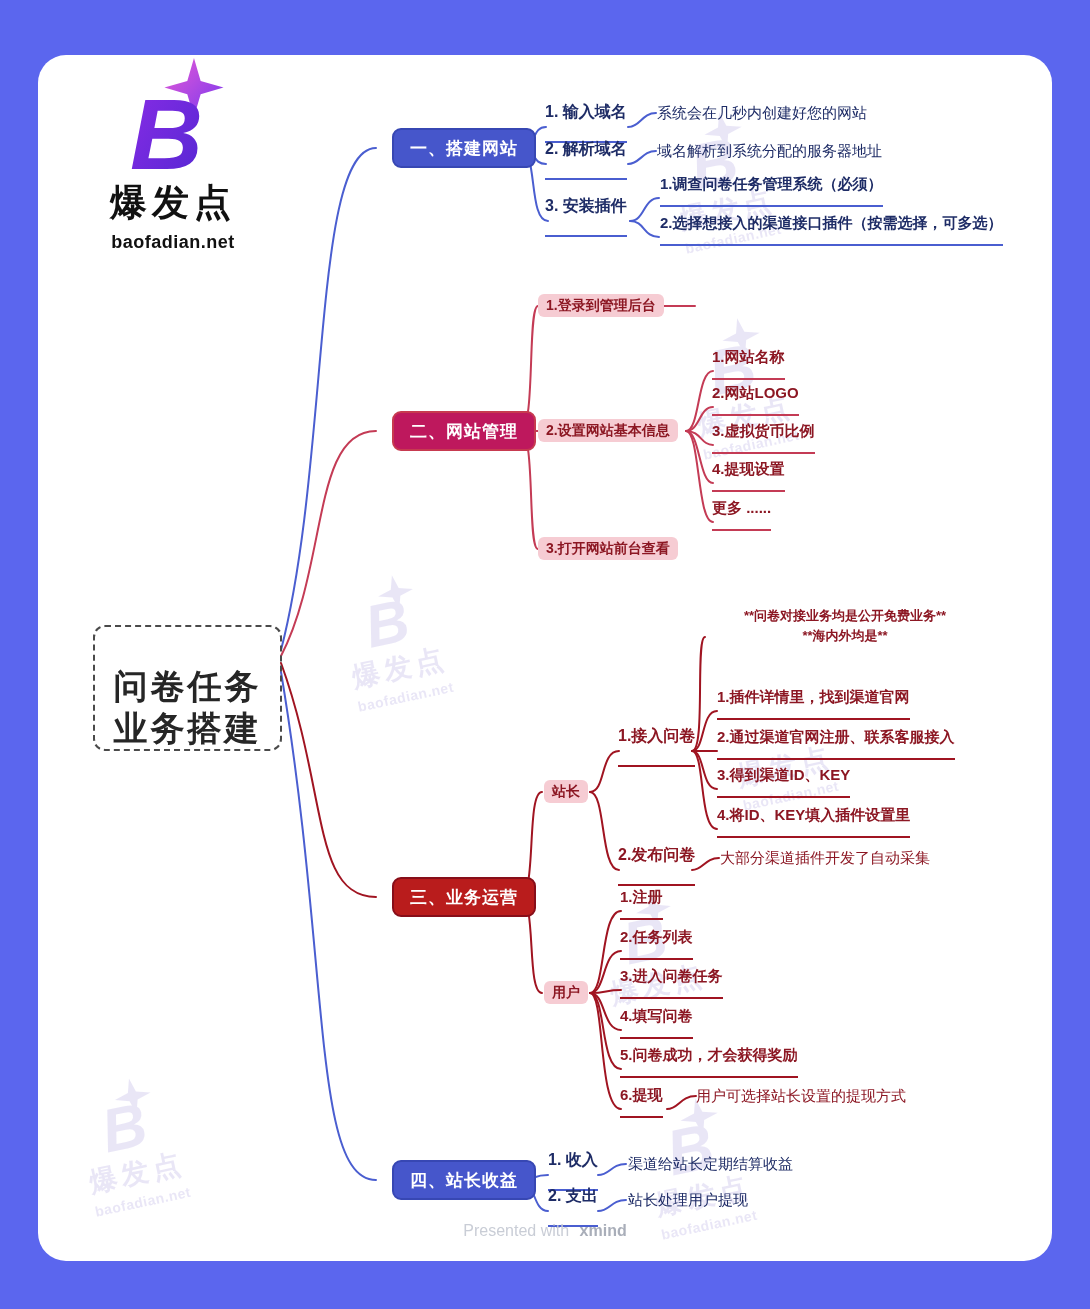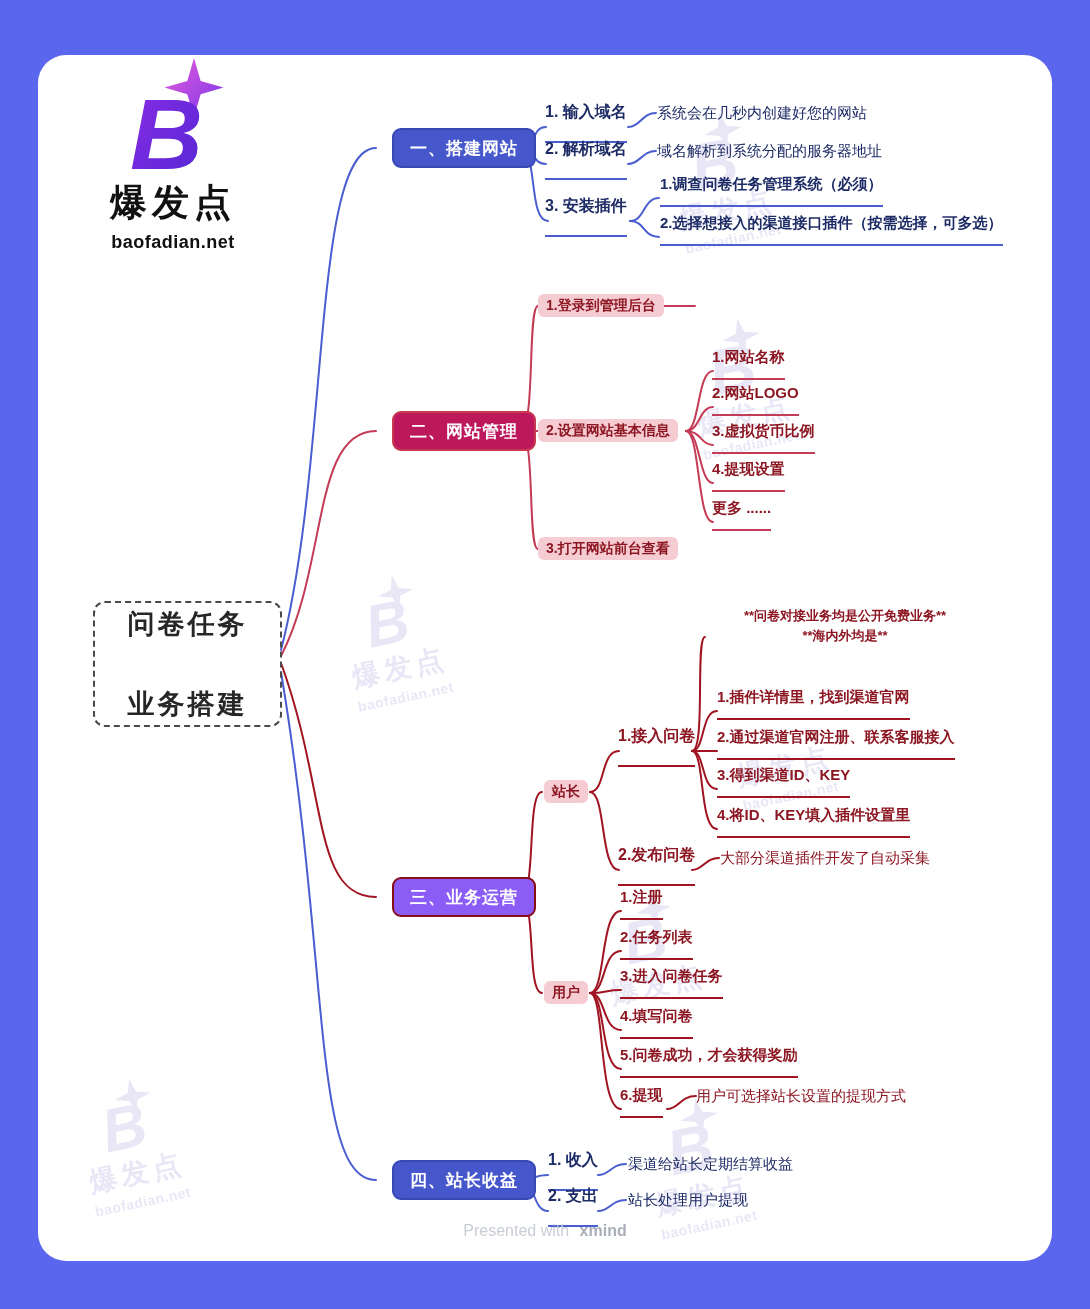--- a/index.html
+++ b/index.html
@@ -9,44 +9,44 @@
   .card { position:absolute; left:38px; top:55px; width:1014px; height:1206px; background:#ffffff; border-radius:28px; }
 
   .lines { position:absolute; left:0; top:0; z-index:2; pointer-events:none; }
   .node { position:absolute; white-space:nowrap; z-index:3; }
 
   
   .btn { width:144px; height:40px; border-radius:9px; color:#fff; font-size:17px; font-weight:bold;
          display:flex; align-items:center; justify-content:center; letter-spacing:1px;margin-left:16px; }
   .btn-blue { background:#4656cb; border:2px solid #3747b3; }
   .btn-red  { background:#be185d; border:2px solid #c73a50; }
-  .btn-dred { background:#8b5cf6; border:2px solid #870e19; }
+  .btn-dred { background:#b91c1c; border:2px solid #870e19; }
 
   
   .sub   { font-size:16px; font-weight:bold; line-height:19px; padding-bottom:20px; border-bottom:2px solid; }
   .sub15 { font-size:15px; font-weight:bold; line-height:18px; padding-bottom:12px; border-bottom:2px solid; }
   .blue  { color:#1e2c66; border-color:#4a5ed0; }
   .red   { color:#8c1723; border-color:#c43b55; }
   .dred  { color:#8c1723; border-color:#a01421; }
 
   
   .plain-blue { font-size:15px; color:#1e2c66; font-weight:500; }
   .plain-red  { font-size:15px; color:#8c1723; font-weight:500; }
   .wrap2 { white-space:normal; width:322px; line-height:21px; }
   .note  { white-space:normal; width:286px; text-align:center; font-size:13px; font-weight:bold;
            color:#8c1723; line-height:20px; }
 
   
   .tag { background:#f6ccd3; color:#8c1723; font-size:14px; font-weight:bold; padding:4px 8px;
          border-radius:6px; line-height:15px; }
 
   
-  .root { left:93px; top:601px; width:189px; height:126px; border:2px dashed #4a4a4a; border-radius:12px;
-          display:flex; flex-direction:column; align-items:center; justify-content:space-between;
-          font-size:27px; font-weight:bold; color:#262626; letter-spacing:3px; line-height:42px; }
+  .root { left:93px; top:625px; width:189px; height:126px; border:2px dashed #4a4a4a; border-radius:12px;
+          display:flex; flex-direction:column; align-items:center; justify-content:flex-end;
+          font-size:34px; font-weight:bold; color:#262626; letter-spacing:3px; line-height:42px; }
 
   
   .logo { position:absolute; left:68px; top:58px; width:210px; text-align:center; z-index:3; }
   .logo svg { display:block; margin:0 auto; }
   .logo-name { font-size:37px; font-weight:bold; color:#111; letter-spacing:5px; margin-top:-2px; }
   .logo-domain { font-size:18px; font-weight:bold; color:#111; margin-top:4px; letter-spacing:.5px; }
 
   
   .wm { position:absolute; text-align:center; color:#7b69cc; opacity:.16; transform:rotate(-12deg); z-index:1; }
   .wm svg { display:block; margin:0 auto; }

